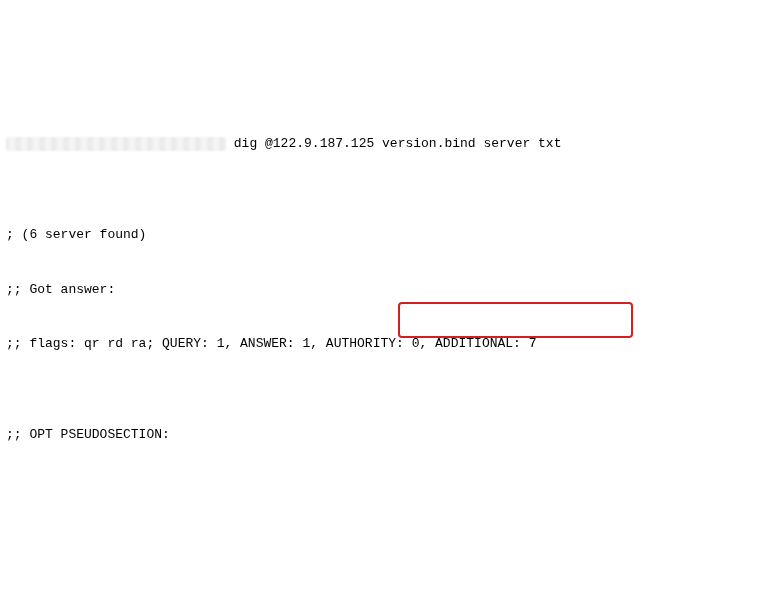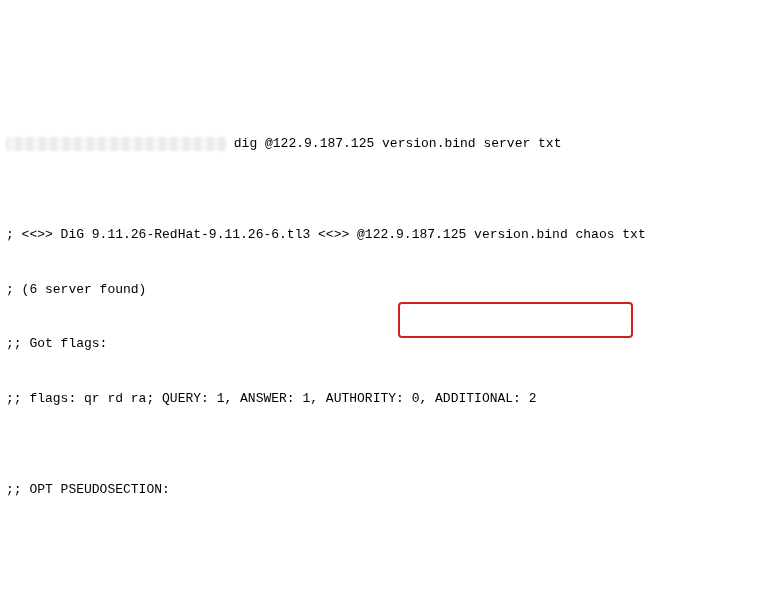--- a/index.html
+++ b/index.html
@@ -48,24 +48,23 @@
   </style>
 </head>
 <body>
 
 
 
 <div class="terminal">
   
   <div class="line"><span class="redacted"></span> <span>dig @122.9.187.125 version.bind server txt</span></div>
   <div class="line"></div>
-  <div class="line">; &lt;&lt;&gt;&gt; DiG 9.11.26-RedHat-9.11.26-6.tl3 &lt;&lt;&gt;&gt; @122.9.187.125 version.bind chaos txt</div>
   <div class="line">; (6 server found)</div>
-  <div class="line">;; Got flags:</div>
-  <div class="line">;; flags: qr rd ra; QUERY: 1, ANSWER: 1, AUTHORITY: 0, ADDITIONAL: 2</div>
+  <div class="line">;; Got answer:</div>
+  <div class="line">;; flags: qr rd ra; QUERY: 1, ANSWER: 1, AUTHORITY: 0, ADDITIONAL: 7</div>
   <div class="line"></div>
   <div class="line">;; OPT PSEUDOSECTION:</div>
   
   
   
   <div class="line"></div>
   
   
   <div class="line"></div>
   

